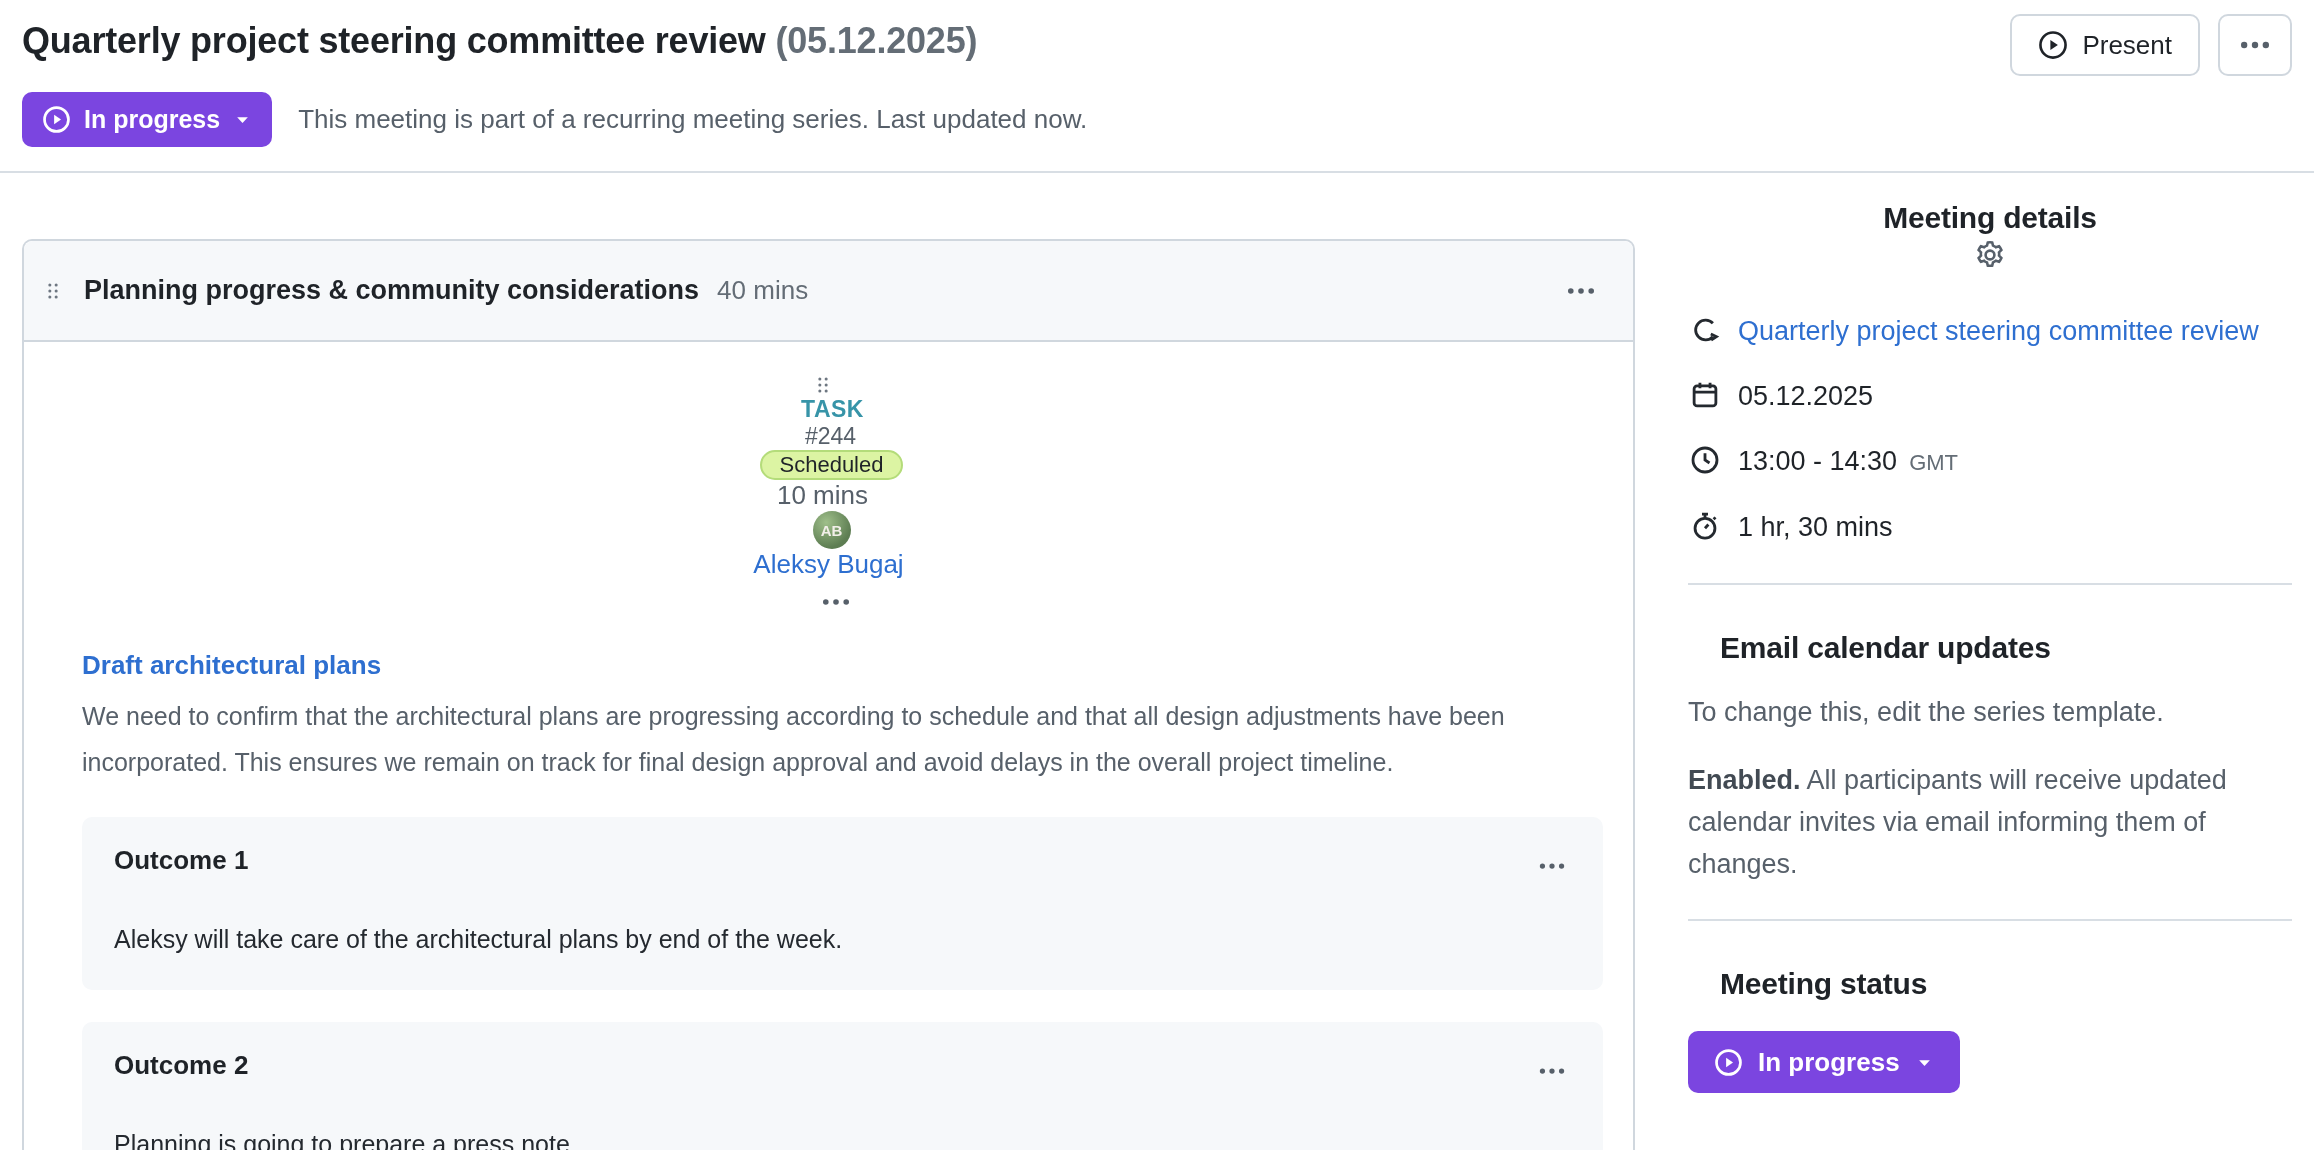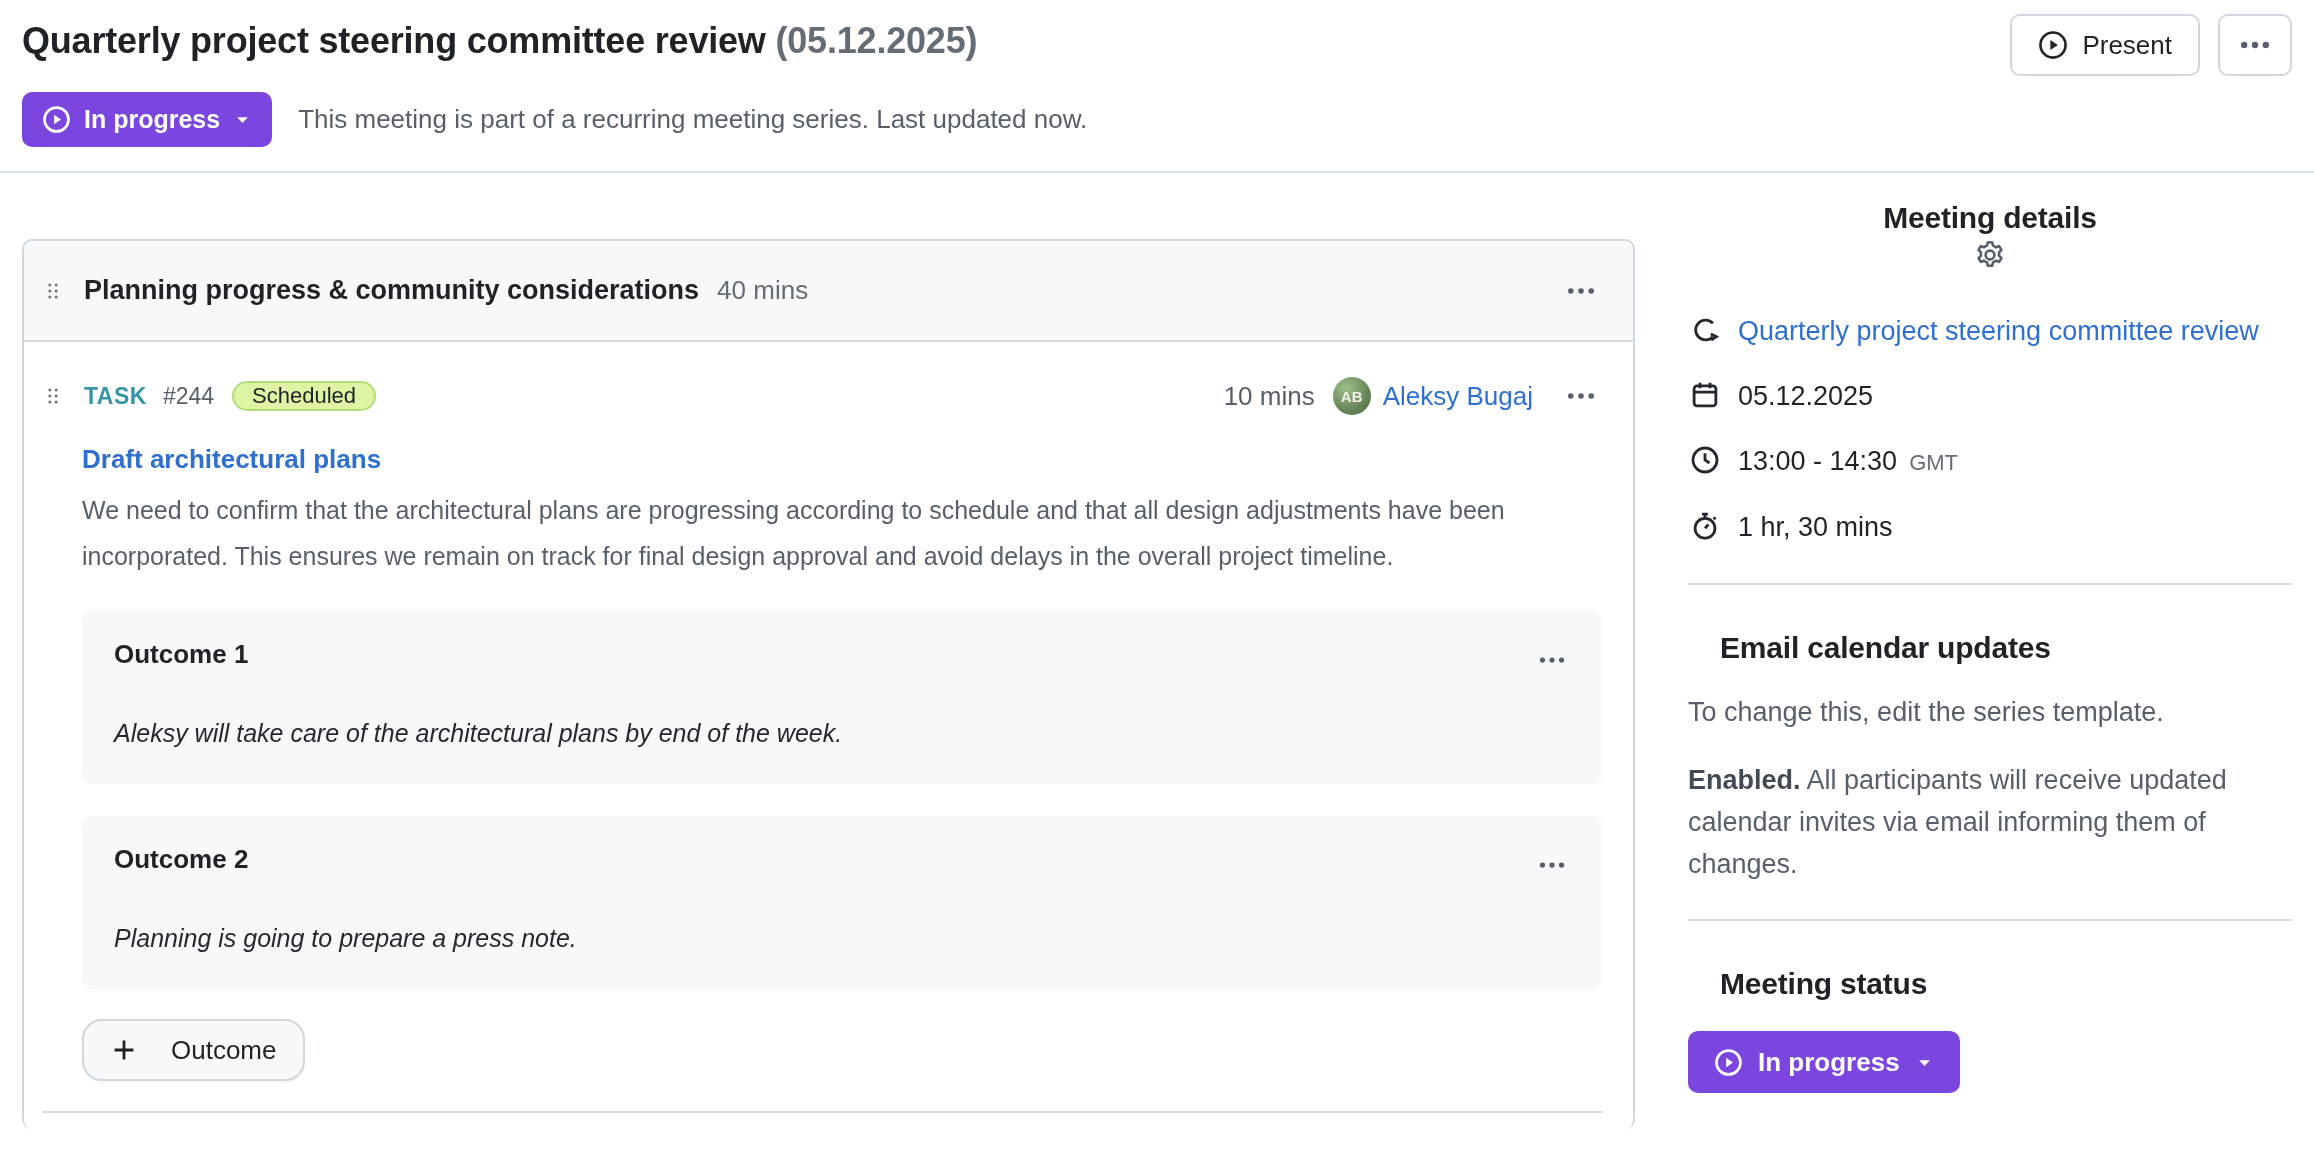--- a/index.html
+++ b/index.html
@@ -46,21 +46,21 @@
     border-bottom:2px solid var(--border);border-radius:9px 9px 0 0;
     height:101px;padding:0 30px 0 18px;}
   .grip{color:#6e7781;cursor:grab;}
   .agenda-title{font-size:27px;font-weight:700;margin-left:20px;}
   .agenda-duration{font-size:26px;color:var(--lightgray);margin-left:18px;}
   .spacer{flex:1;}
   .more-btn{background:none;border:none;color:#57606a;cursor:pointer;
     display:inline-flex;align-items:center;padding:6px;}
 
   .agenda-body{padding:32px 30px 0 18px;}
-  .task-row{display:flex;align-items:center;}
+  .task-row{display:flex;align-items:center;flex-direction:column;}
   .task-type{color:var(--teal);font-weight:700;font-size:23px;letter-spacing:.5px;
     margin-left:20px;}
   .task-number{color:var(--gray);font-size:23px;margin-left:16px;}
   .badge{display:inline-block;margin-left:18px;background:var(--badge-bg);
     border:2px solid var(--badge-border);border-radius:999px;padding:0 18px;
     font-size:22px;font-weight:500;color:var(--dark);}
   .task-duration{font-size:26px;color:var(--gray);}
   .avatar{width:38px;height:38px;border-radius:50%;margin-left:18px;
     background:radial-gradient(circle at 35% 30%,#9fbf8a,#5d7d52 70%);
     color:#f2efe9;font-size:15px;font-weight:700;display:inline-flex;
@@ -69,21 +69,21 @@
   .task-row .more-btn{margin-left:26px;}
   .task-title{display:inline-block;color:var(--blue);font-size:26px;font-weight:700;
     margin:26px 0 0 40px;text-decoration:none;cursor:pointer;}
   .task-desc{font-size:25px;color:var(--gray);line-height:46px;
     margin:12px 0 0 40px;max-width:1545px;}
 
   .outcome-card{background:var(--panel);border-radius:10px;margin:32px 0 0 40px;
     padding:28px 30px 36px 32px;}
   .outcome-head{display:flex;align-items:flex-start;}
   .outcome-title{font-size:26px;font-weight:700;}
-  .outcome-text{font-size:25px;color:#24292f;margin-top:38px;font-style:italic;}
+  .outcome-text{font-size:25px;color:#24292f;margin-top:38px;}
 
   .add-outcome{margin:30px 0 0 40px;display:inline-flex;align-items:center;gap:33px;
     background:var(--panel);border:2px solid var(--border);border-radius:20px;
     height:62px;padding:0 26px;font-size:26px;color:var(--dark);cursor:pointer;
     box-shadow:0 2px 0 rgba(31,35,40,.04);font-family:inherit;}
   .next-divider{border-top:2px solid var(--divider);margin-top:30px;height:18px;}
 
   
   .side-head{display:flex;align-items:center;justify-content:space-between;flex-direction:column;}
   .side-heading{font-size:30px;font-weight:700;letter-spacing:-.2px;}

